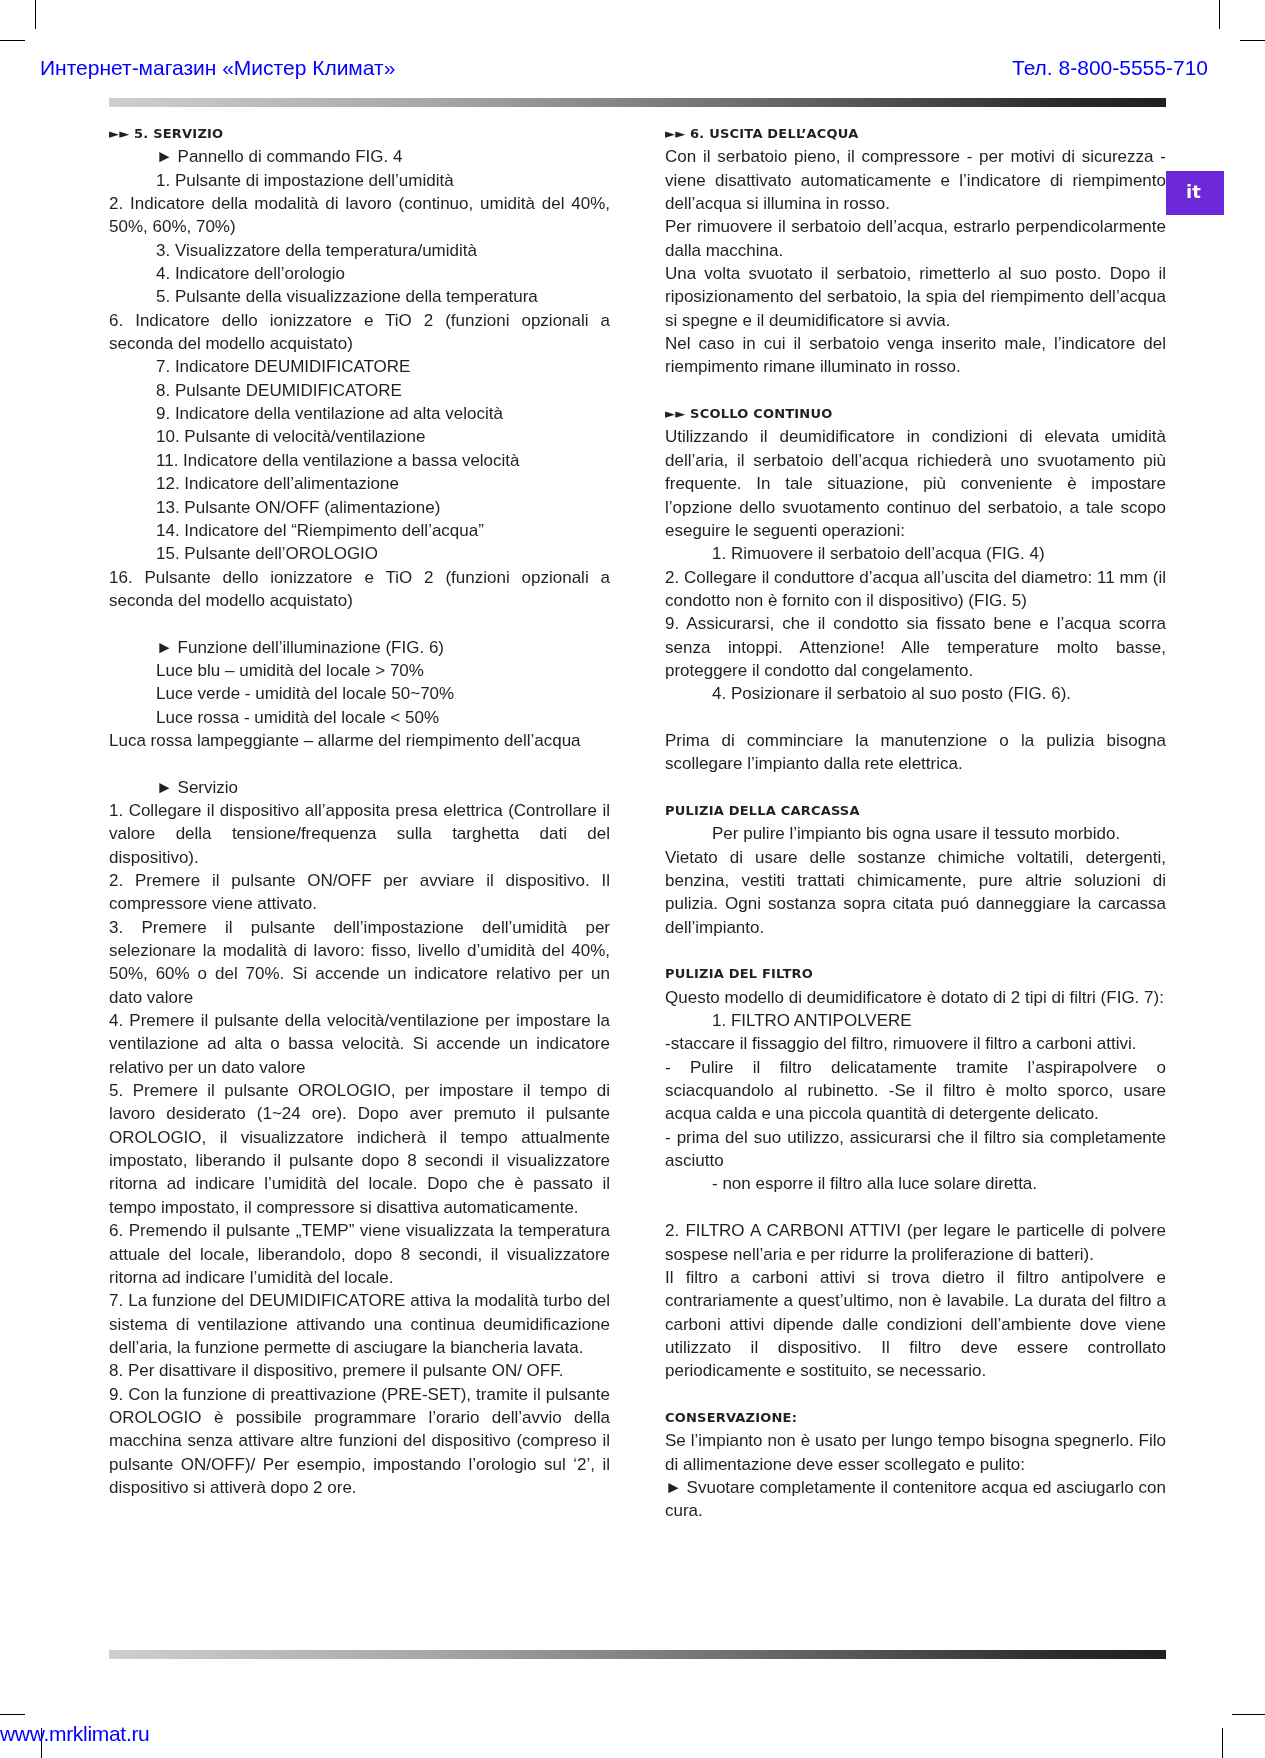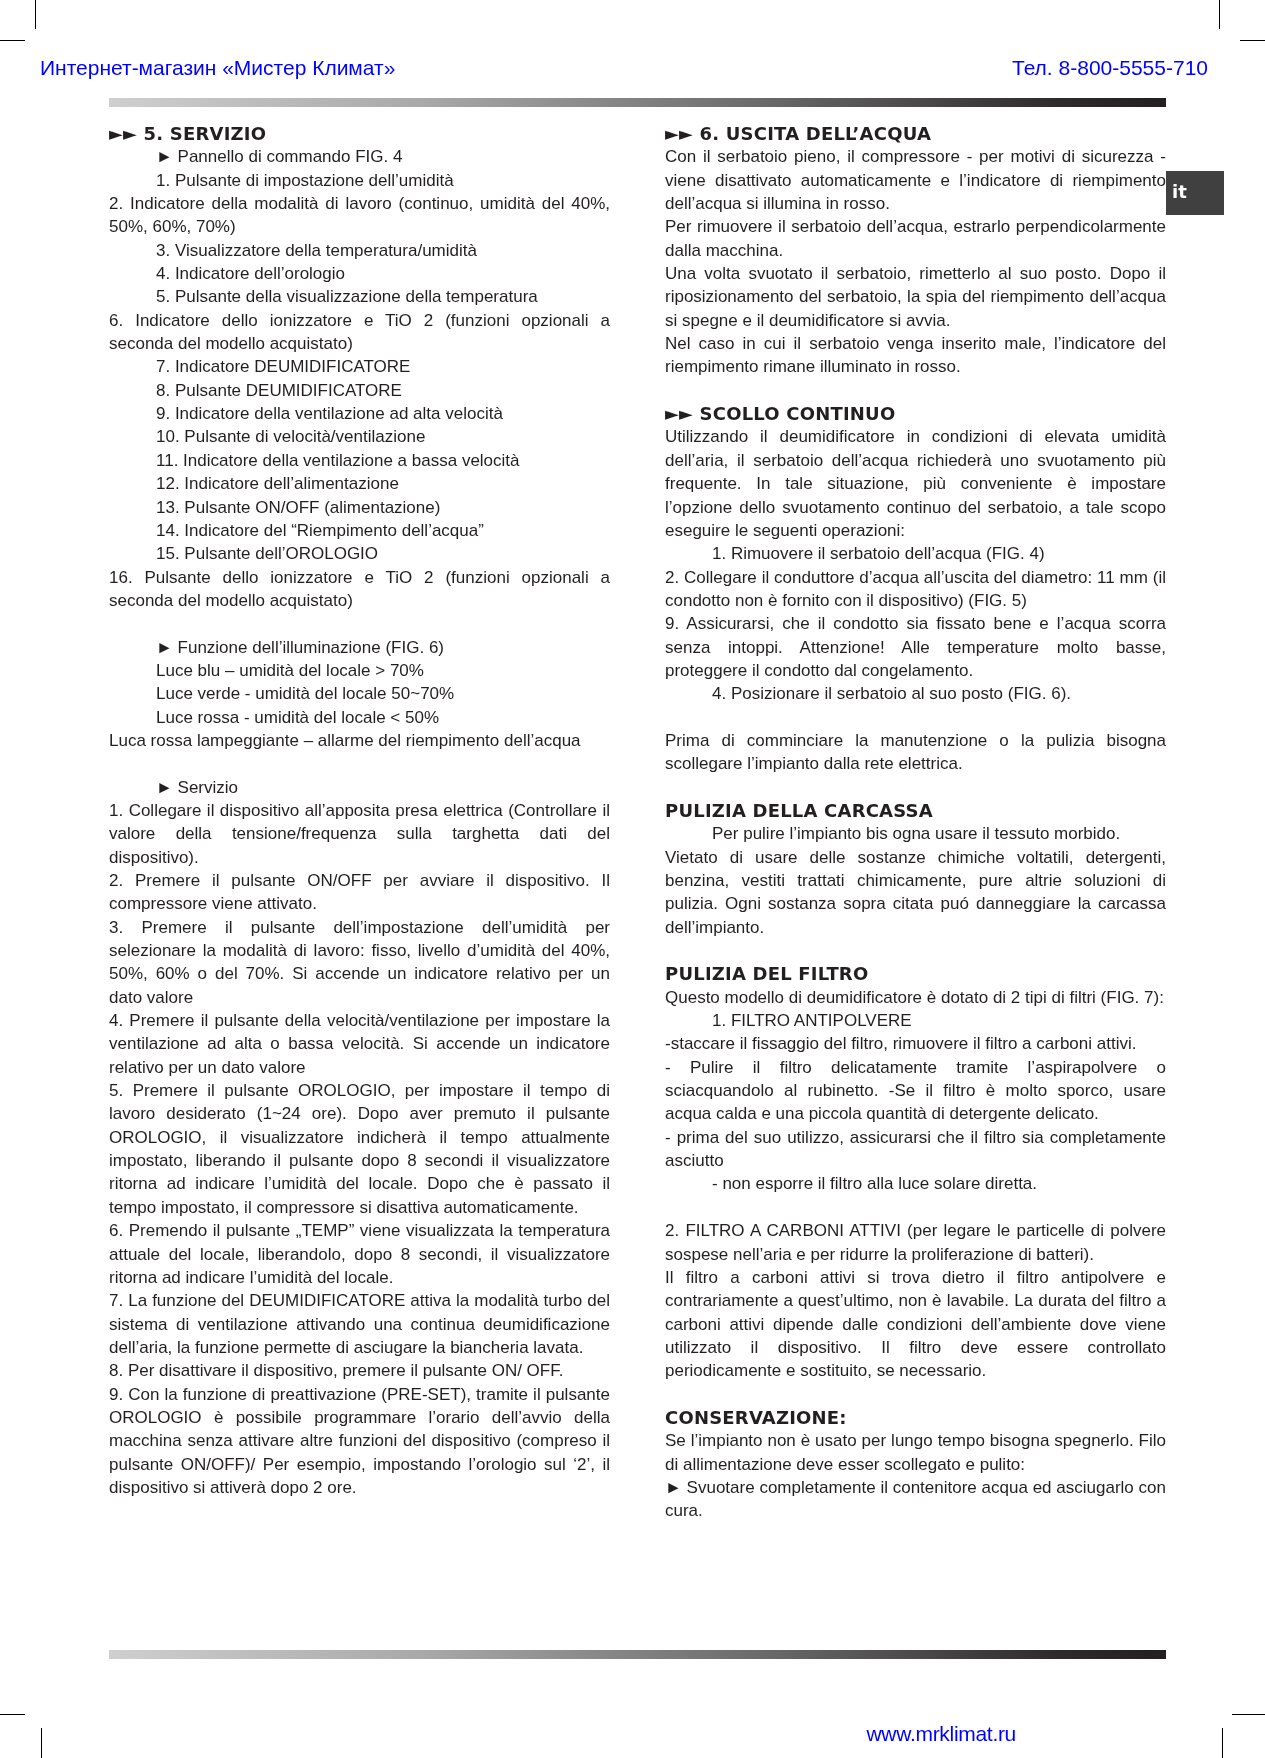--- a/index.html
+++ b/index.html
@@ -5,26 +5,26 @@
   html, body { margin: 0; padding: 0; background: #ffffff; }
   body { width: 1265px; height: 1758px; position: relative; overflow: hidden;
          font-family: "Liberation Sans", sans-serif; color: #231f20; }
   .crop { position: absolute; background: #000; }
   .hdr-link { position: absolute; top: 8px; font-size: 21px; color: #0000ff; text-decoration: none; white-space: nowrap; margin-top: 48px; }
   .bar { position: absolute; left: 109px; width: 1057px; height: 9px;
          background: linear-gradient(to right, #cfcfcf 0%, #a8a8a8 30%, #6e6e6e 60%, #2e2a2b 90%, #231f20 100%); }
   .col { position: absolute; top: 122px; width: 501px; font-size: 17px; line-height: 23.35px; }
   .col p { margin: 0; text-align: justify; }
   .col .ln { display: block; margin-left: 47px; }
-  .h { font-family: "DejaVu Sans", sans-serif; font-weight: bold; font-size: 18px; letter-spacing: 0.2px; }
+  .h { font-family: "DejaVu Sans", sans-serif; font-weight: bold; font-size: 13px; letter-spacing: 0.2px; }
   .gap { height: 23.35px; }
   .lang-tab { position: absolute; left: 1166px; top: 171px; width: 58px; height: 44px;
-              background: #404040; color: #fff; font-family: "DejaVu Sans", sans-serif;
-              font-weight: bold; font-size: 18px; padding: 10px 0 0 6px; box-sizing: border-box; }
-  .footer-link { position: absolute; top: 1722px; left: 0; width: 1016px; text-align: right;
+              background: #6d28d9; color: #fff; font-family: "DejaVu Sans", sans-serif;
+              font-weight: bold; font-size: 18px; padding: 10px 0 0 20px; box-sizing: border-box; }
+  .footer-link { position: absolute; top: 1722px; left: 0; width: 1016px; text-align: left;
                  font-size: 21px; color: #0000ff; text-decoration: none; letter-spacing: -0.3px; }
 </style>
 </head>
 <body>
 
 <div class="crop" style="left:35px;top:0;width:1px;height:29px;"></div>
 <div class="crop" style="left:0;top:40px;width:25px;height:1px;"></div>
 <div class="crop" style="left:1219px;top:0;width:1px;height:29px;"></div>
 <div class="crop" style="left:1240px;top:40px;width:25px;height:1px;"></div>
 <div class="crop" style="left:0;top:1714px;width:25px;height:1px;"></div>

